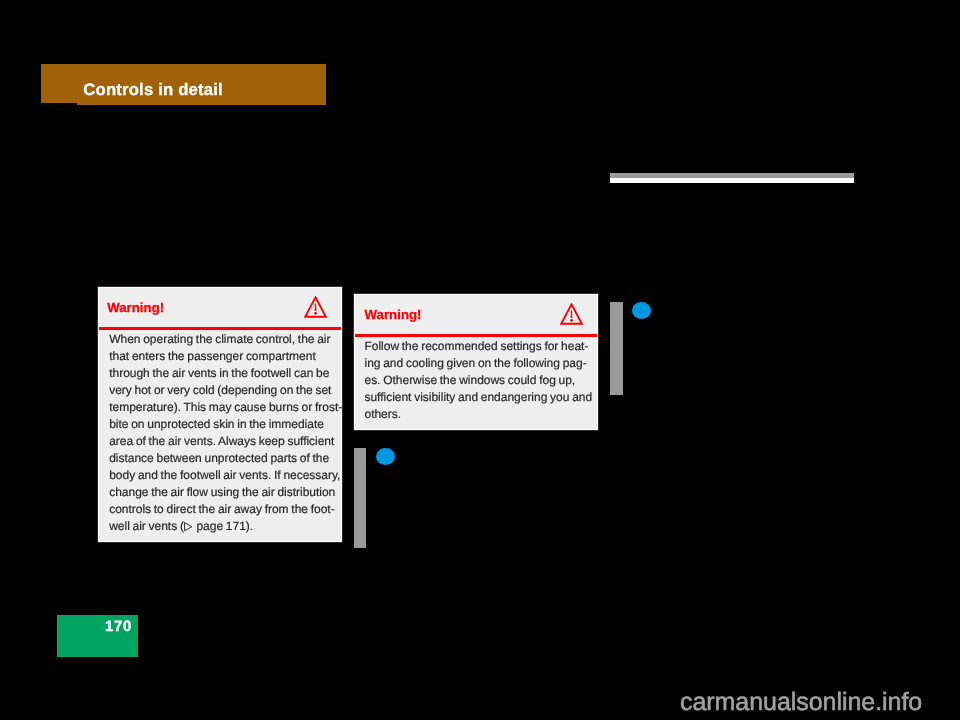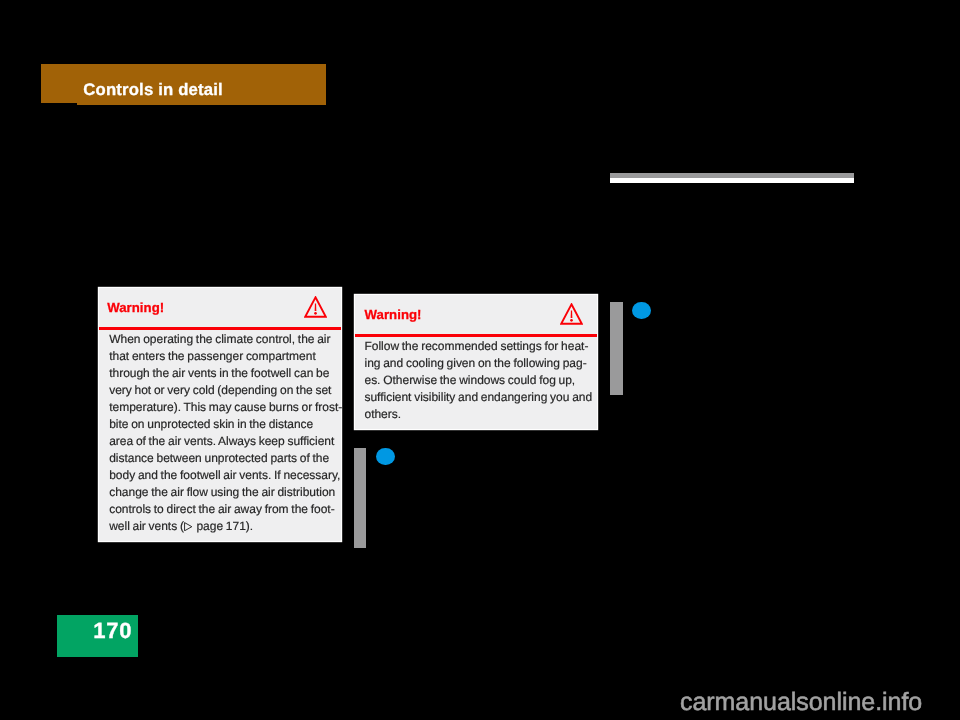--- a/index.html
+++ b/index.html
@@ -63,21 +63,21 @@
   
   .blue-dot{position:absolute;background:#0098e3;border-radius:50%;}
   #dot1{left:375.9px;top:447.6px;width:19.3px;height:17.7px;}
   #dot2{left:631.9px;top:301.8px;width:19.3px;height:17.7px;}
 
   
   #page-number-box{
     position:absolute;left:56.8px;top:614.8px;width:81.5px;height:42.2px;background:#02a463;
   }
   #page-number-box .num{
-    position:absolute;right:6.2px;top:2.9px;color:#fff;font-size:22px;font-weight:bold;letter-spacing:0.7px;-webkit-text-stroke:0.35px #fff;
+    position:absolute;right:6.2px;top:2.9px;color:#fff;font-size:15px;font-weight:bold;letter-spacing:0.7px;-webkit-text-stroke:0.35px #fff;
   }
 
   
   #watermark{
     position:absolute;left:680px;top:688px;
     color:#a2a2a2;font-size:25px;letter-spacing:-0.05px;
     -webkit-text-stroke:0.55px #a2a2a2;
   }
 </style>
 </head>
@@ -104,21 +104,21 @@
         </svg>
       </div>
     </div>
     <div class="warning-rule"></div>
     <div class="warning-body">
         <div class="tl">When operating the climate control, the air</div>
         <div class="tl">that enters the passenger compartment</div>
         <div class="tl">through the air vents in the footwell can be</div>
         <div class="tl">very hot or very cold (depending on the set</div>
         <div class="tl">temperature). This may cause burns or frost-</div>
-        <div class="tl">bite on unprotected skin in the distance</div>
+        <div class="tl">bite on unprotected skin in the immediate</div>
         <div class="tl">area of the air vents. Always keep sufficient</div>
         <div class="tl">distance between unprotected parts of the</div>
         <div class="tl">body and the footwell air vents. If necessary,</div>
         <div class="tl">change the air flow using the air distribution</div>
         <div class="tl">controls to direct the air away from the foot-</div>
         <div class="tl">well air vents (<svg class="ref-tri" width="9" height="9" viewBox="0 0 9 9" aria-hidden="true">
             <path d="M0.55 0.6 L7.85 4.7 L0.55 8.8 Z" fill="none" stroke="#262626" stroke-width="0.95" stroke-linejoin="miter"></path>
           </svg> page 171).</div>
       </div>
   </div>

